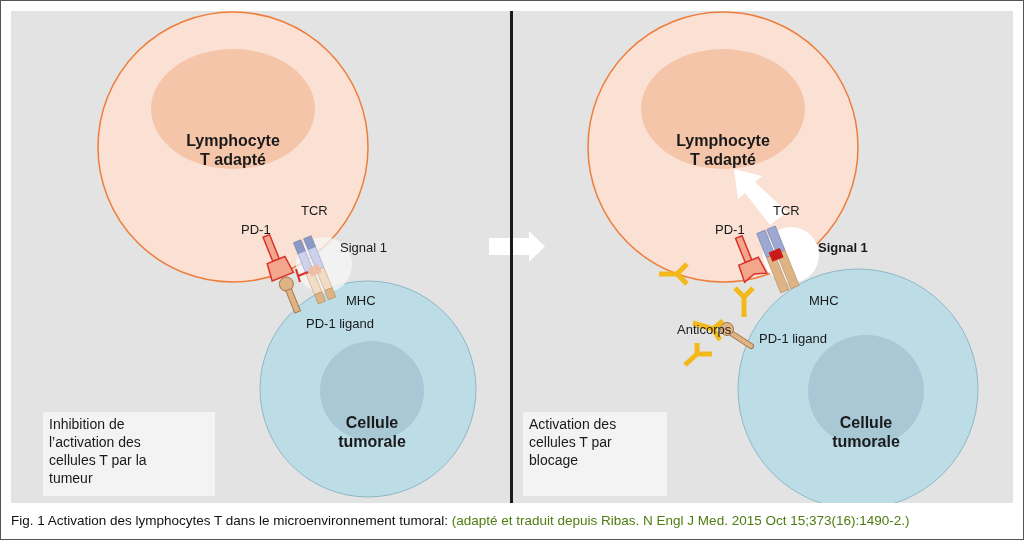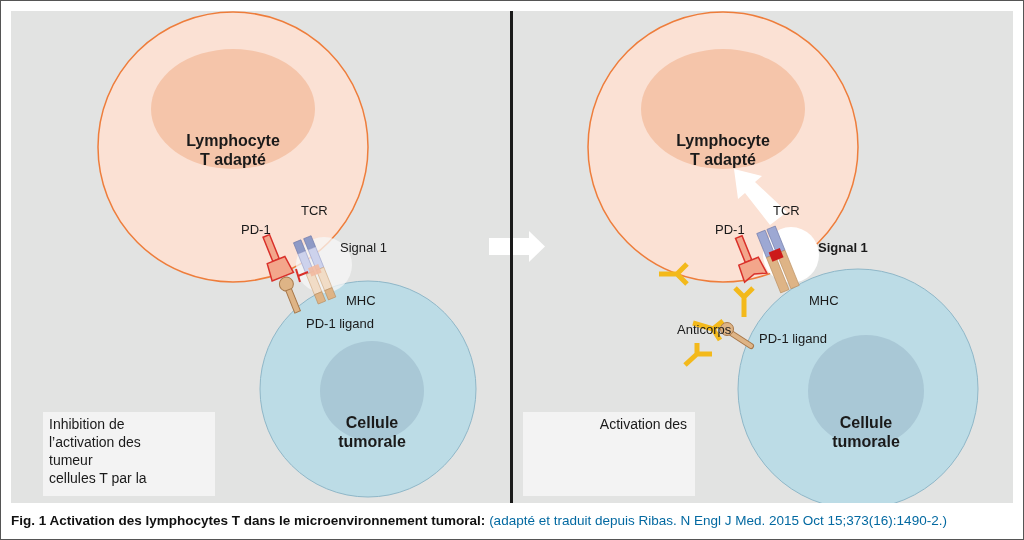--- a/index.html
+++ b/index.html
@@ -20,22 +20,22 @@
   svg.diagram { position: absolute; left: 0; top: 0; }
   .label { position: absolute; font-size: 13px; color: #1a1a1a; white-space: nowrap; line-height: 15px; text-align: right; }
   .cell-title { position: absolute; font-weight: bold; font-size: 16px; color: #1a1a1a; text-align: center; line-height: 19px; margin-top: 42px; }
   .note {
     position: absolute; background: #f3f3f3; font-size: 14px; line-height: 18px; color: #1a1a1a;
     padding: 3px 8px 3px 6px; box-sizing: border-box;
   }
   .caption {
     position: absolute; left: 11px; top: 513px; font-size: 13.5px; color: #111; white-space: nowrap;
   }
-  .caption b { font-weight: bold; }
-  .caption span.src { color: #0369a1; }
+  .caption b { font-weight: normal; }
+  .caption span.src { color: #4d7c0f; }
 </style>
 </head>
 <body>
 
 <div class="frame"></div>
 
 <div class="panel" id="panel-left">
   <svg class="diagram" width="500" height="492" viewBox="0 0 500 492">
 
     <circle cx="222" cy="136" r="135" fill="#fbe1d4" stroke="#ee7d3b" stroke-width="1.5"></circle>
@@ -85,22 +85,22 @@
 
   <div class="label" style="left:290px; top:192px;">TCR</div>
   <div class="label" style="left:230px; top:211px;">PD-1</div>
   <div class="label" style="left:329px; top:229px;">Signal 1</div>
   <div class="label" style="left:335px; top:282px;">MHC</div>
   <div class="label" style="left:295px; top:305px;">PD-1 ligand</div>
 
   <div class="note" style="left:32px; top:401px; width:172px; height:84px;">
     <div>Inhibition de</div>
     <div>l’activation des</div>
+    <div>cellules T par la</div>
     <div>tumeur</div>
-    <div>cellules T par la</div>
   </div>
 
   <svg class="diagram" width="500" height="492" style="pointer-events:none">
     <rect x="478" y="227" width="22" height="17" fill="#ffffff"></rect>
   </svg>
 </div>
 
 <div class="divider"></div>
 
 <div class="panel" id="panel-right">
@@ -163,21 +163,22 @@
     <div>tumorale</div>
   </div>
 
   <div class="label" style="left:260px; top:192px;">TCR</div>
   <div class="label" style="left:202px; top:211px;">PD-1</div>
   <div class="label" style="left:305px; top:229px; font-weight:bold;">Signal 1</div>
   <div class="label" style="left:296px; top:282px;">MHC</div>
   <div class="label" style="left:164px; top:287px;margin-top:24px;">Anticorps</div>
   <div class="label" style="left:246px; top:320px;">PD-1 ligand</div>
 
-  <div class="note" style="left:10px; top:401px; width:172px; height:84px;text-align:right;">
+  <div class="note" style="left:10px; top:401px; width:144px; height:84px;">
     <div>Activation des</div>
+    <div>cellules T par blocage</div>
   </div>
 </div>
 
 <div class="caption">
   <b>Fig. 1 Activation des lymphocytes T dans le microenvironnement tumoral:</b>
   <span class="src">(adapté et traduit depuis Ribas. N Engl J Med. 2015 Oct 15;373(16):1490-2.)</span>
 </div>
 
 </body></html>

